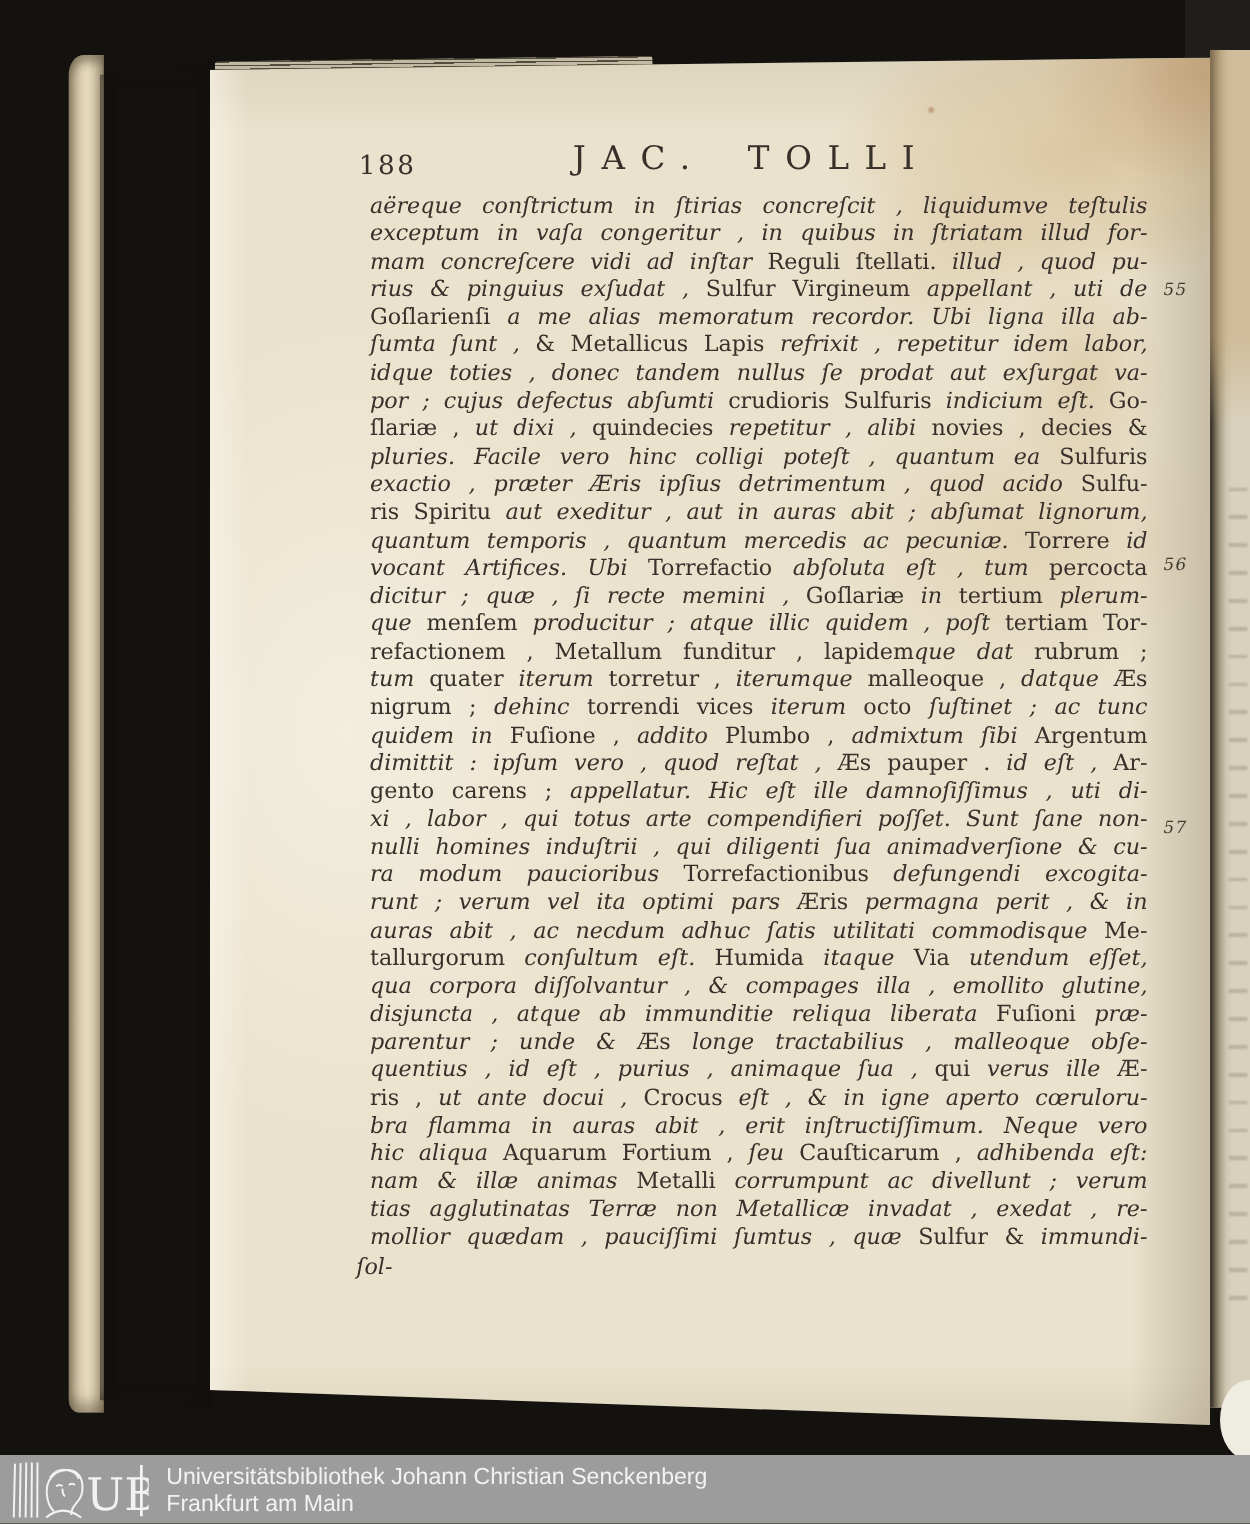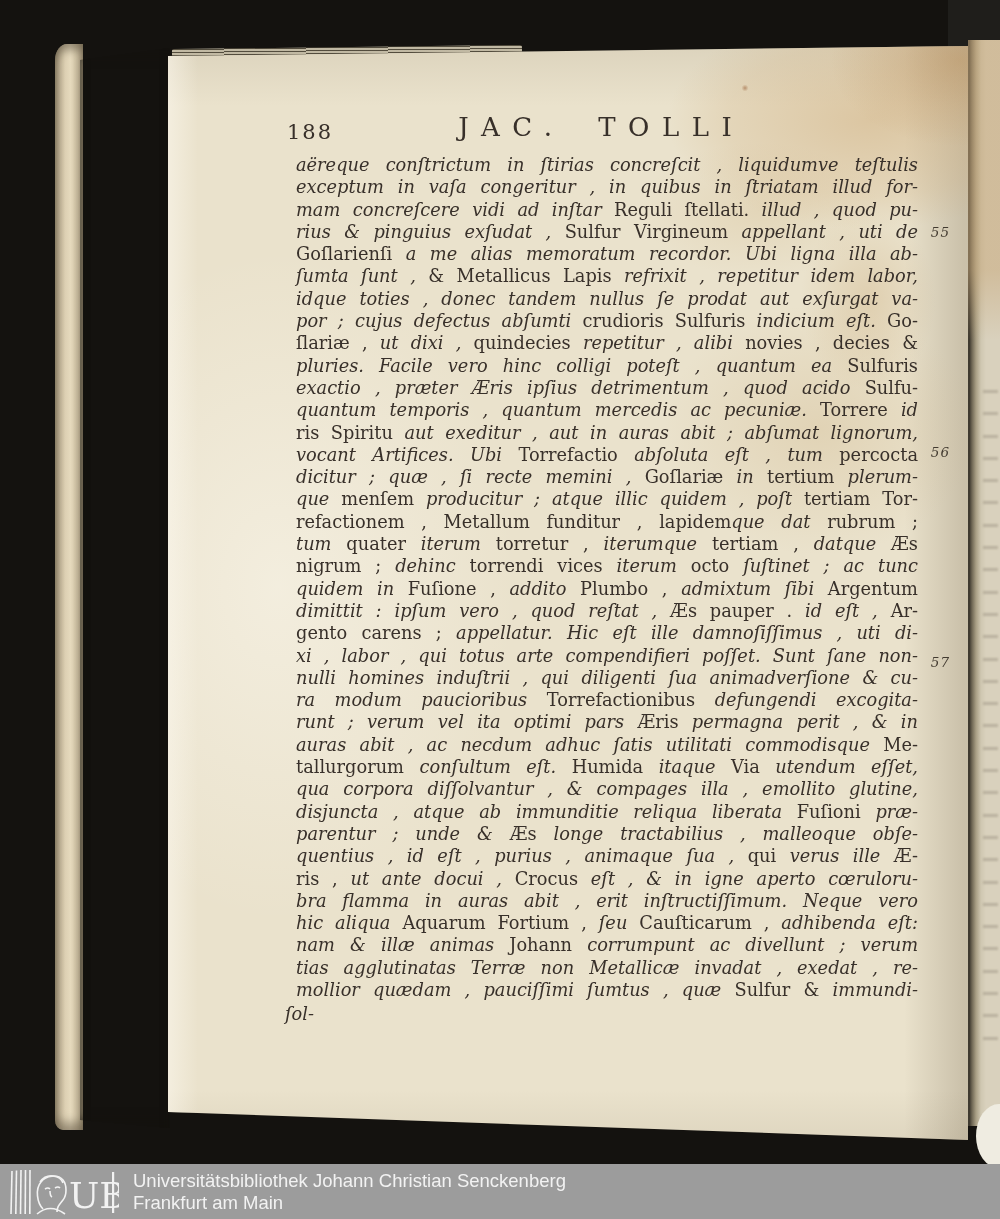--- a/index.html
+++ b/index.html
@@ -162,45 +162,45 @@
         <div class="tline"><span class="it">exceptum in vaſa congeritur , in quibus in ſtriatam illud for-</span></div>
         <div class="tline"><span class="it">mam concreſcere vidi ad inſtar </span><span class="rm">Reguli ſtellati. </span><span class="it">illud , quod pu-</span></div>
         <div class="tline"><span class="it">rius &amp; pinguius exſudat , </span><span class="rm">Sulfur Virgineum </span><span class="it">appellant , uti de</span><span class="mnote" style="top: 5px;">55</span></div>
         <div class="tline"><span class="rm">Goſlarienſi </span><span class="it">a me alias memoratum recordor. Ubi ligna illa ab-</span></div>
         <div class="tline"><span class="it">ſumta ſunt , </span><span class="rm">&amp; Metallicus Lapis </span><span class="it">refrixit , repetitur idem labor,</span></div>
         <div class="tline"><span class="it">idque toties , donec tandem nullus ſe prodat aut exſurgat va-</span></div>
         <div class="tline"><span class="it">por ; cujus defectus abſumti </span><span class="rm">crudioris Sulfuris </span><span class="it">indicium eſt. </span><span class="rm">Go-</span></div>
         <div class="tline"><span class="rm">ſlariæ , </span><span class="it">ut dixi , </span><span class="rm">quindecies </span><span class="it">repetitur , alibi </span><span class="rm">novies , decies &amp;</span></div>
         <div class="tline"><span class="it">pluries. Facile vero hinc colligi poteſt , quantum ea </span><span class="rm">Sulfuris</span></div>
         <div class="tline"><span class="it">exactio , præter Æris ipſius detrimentum , quod acido </span><span class="rm">Sulfu-</span></div>
+        <div class="tline"><span class="rm">ris Spiritu </span><span class="it">aut exeditur , aut in auras abit ; abſumat lignorum,</span></div>
         <div class="tline"><span class="it">quantum temporis , quantum mercedis ac pecuniæ. </span><span class="rm">Torrere </span><span class="it">id</span></div>
-        <div class="tline"><span class="rm">ris Spiritu </span><span class="it">aut exeditur , aut in auras abit ; abſumat lignorum,</span></div>
         <div class="tline"><span class="it">vocant Artifices. Ubi </span><span class="rm">Torrefactio </span><span class="it">abſoluta eſt , tum </span><span class="rm">percocta</span><span class="mnote">56</span></div>
         <div class="tline"><span class="it">dicitur ; quæ , ſi recte memini , </span><span class="rm">Goſlariæ </span><span class="it">in </span><span class="rm">tertium </span><span class="it">plerum-</span></div>
         <div class="tline"><span class="it">que </span><span class="rm">menſem </span><span class="it">producitur ; atque illic quidem , poſt </span><span class="rm">tertiam Tor-</span></div>
         <div class="tline"><span class="rm">refactionem , Metallum funditur , lapidem</span><span class="it">que dat </span><span class="rm">rubrum ;</span></div>
-        <div class="tline"><span class="it">tum </span><span class="rm">quater </span><span class="it">iterum </span><span class="rm">torretur , </span><span class="it">iterumque </span><span class="rm">tertiam , </span><span class="it">datque </span><span class="rm">Æs</span></div>
+        <div class="tline"><span class="it">tum </span><span class="rm">quater </span><span class="it">iterum </span><span class="rm">torretur , </span><span class="it">iterumque </span><span class="rm">malleoque , </span><span class="it">datque </span><span class="rm">Æs</span></div>
         <div class="tline"><span class="rm">nigrum ; </span><span class="it">dehinc </span><span class="rm">torrendi vices </span><span class="it">iterum </span><span class="rm">octo </span><span class="it">ſuſtinet ; ac tunc</span></div>
         <div class="tline"><span class="it">quidem in </span><span class="rm">Fuſione , </span><span class="it">addito </span><span class="rm">Plumbo , </span><span class="it">admixtum ſibi </span><span class="rm">Argentum</span></div>
         <div class="tline"><span class="it">dimittit : ipſum vero , quod reſtat , </span><span class="rm">Æs pauper . </span><span class="it">id eſt , </span><span class="rm">Ar-</span></div>
         <div class="tline"><span class="rm">gento carens ; </span><span class="it">appellatur. Hic eſt ille damnoſiſſimus , uti di-</span></div>
         <div class="tline"><span class="it">xi , labor , qui totus arte compendifieri poſſet. Sunt ſane non-</span><span class="mnote" style="top: 11px;">57</span></div>
         <div class="tline"><span class="it">nulli homines induſtrii , qui diligenti ſua animadverſione &amp; cu-</span></div>
         <div class="tline"><span class="it">ra modum paucioribus </span><span class="rm">Torrefactionibus </span><span class="it">defungendi excogita-</span></div>
         <div class="tline"><span class="it">runt ; verum vel ita optimi pars </span><span class="rm">Æris </span><span class="it">permagna perit , &amp; in</span></div>
         <div class="tline"><span class="it">auras abit , ac necdum adhuc ſatis utilitati commodisque </span><span class="rm">Me-</span></div>
         <div class="tline"><span class="rm">tallurgorum </span><span class="it">conſultum eſt. </span><span class="rm">Humida </span><span class="it">itaque </span><span class="rm">Via </span><span class="it">utendum eſſet,</span></div>
         <div class="tline"><span class="it">qua corpora diſſolvantur , &amp; compages illa , emollito glutine,</span></div>
         <div class="tline"><span class="it">disjuncta , atque ab immunditie reliqua liberata </span><span class="rm">Fuſioni </span><span class="it">præ-</span></div>
         <div class="tline"><span class="it">parentur ; unde &amp; </span><span class="rm">Æs </span><span class="it">longe tractabilius , malleoque obſe-</span></div>
         <div class="tline"><span class="it">quentius , id eſt , purius , animaque ſua , </span><span class="rm">qui </span><span class="it">verus ille </span><span class="rm">Æ-</span></div>
         <div class="tline"><span class="rm">ris , </span><span class="it">ut ante docui , </span><span class="rm">Crocus </span><span class="it">eſt , &amp; in igne aperto cœruloru-</span></div>
         <div class="tline"><span class="it">bra flamma in auras abit , erit inſtructiſſimum. Neque vero</span></div>
         <div class="tline"><span class="it">hic aliqua </span><span class="rm">Aquarum Fortium , </span><span class="it">ſeu </span><span class="rm">Cauſticarum , </span><span class="it">adhibenda eſt:</span></div>
-        <div class="tline"><span class="it">nam &amp; illæ animas </span><span class="rm">Johann </span><span class="it">corrumpunt ac divellunt ; verum</span></div>
+        <div class="tline"><span class="it">nam &amp; illæ animas </span><span class="rm">Metalli </span><span class="it">corrumpunt ac divellunt ; verum</span></div>
         <div class="tline"><span class="it">tias agglutinatas Terræ non Metallicæ invadat , exedat , re-</span></div>
         <div class="tline"><span class="it">mollior quædam , pauciſſimi ſumtus , quæ </span><span class="rm">Sulfur &amp; </span><span class="it">immundi-</span></div>
       </div>
 
     <div class="catchword">
       <span>ſol-</span>
     </div>
   </div>
 
   <div class="facing-sliver">

